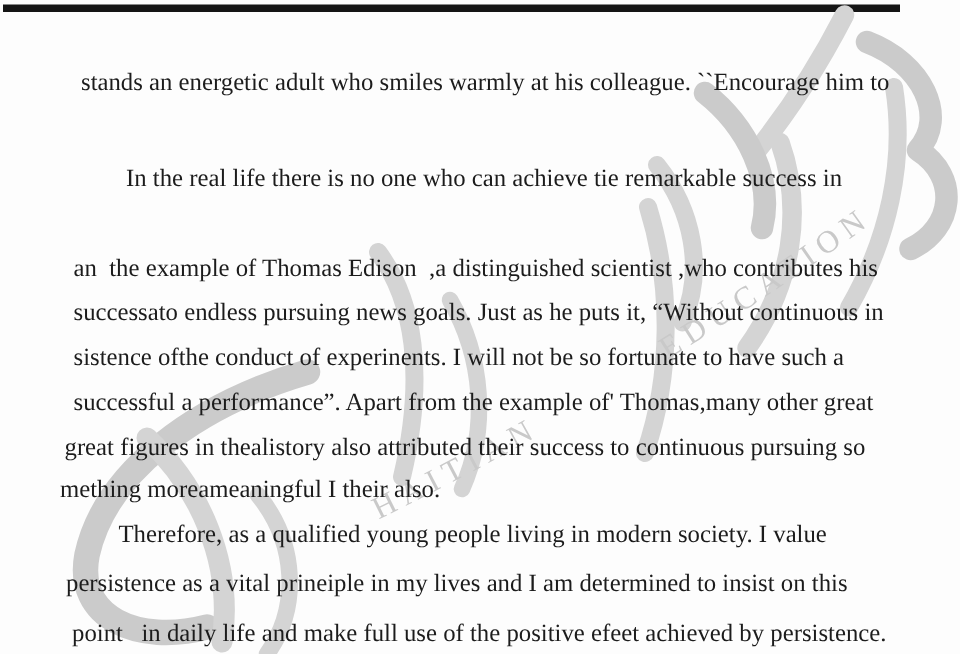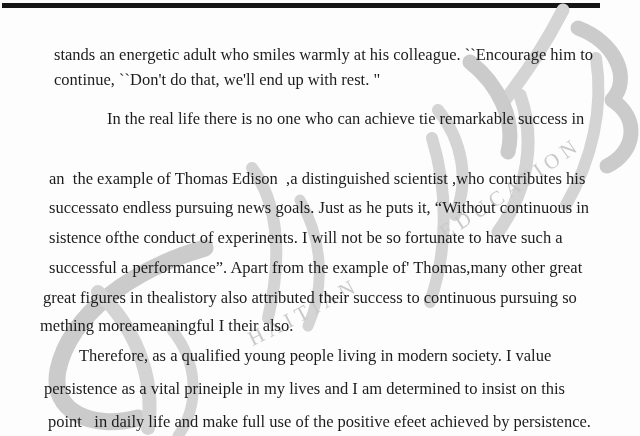--- a/index.html
+++ b/index.html
@@ -43,21 +43,21 @@
     width: 640px; height: 436px;
   }
   .doc-line {
     position: absolute;
     white-space: pre;
     font-size: 16.5px;
     color: #1c1c1c;
   }
   .l1  { top: 45px;  left: 38px; }
   .l2  { top: 70px;  left: 38px; }
-  .l3  { top: 109px; left: 68px; margin-left: 23px; }
+  .l3  { top: 109px; left: 68px; }
   .l4  { top: 139px; left: 36px; }
   .l5  { top: 169px; left: 33px; }
   .l6  { top: 198px; left: 33px; }
   .l7  { top: 228px; left: 33px; }
   .l8  { top: 258px; left: 33px; }
   .l9  { top: 288px; left: 27px; text-align: right; }
   .l10 { top: 316px; left: 24px; }
   .l11 { top: 346px; left: 63px; }
   .l12 { top: 379px; left: 28px; }
   .l13 { top: 412px; left: 32px; }
@@ -87,21 +87,20 @@
       <path class="stroke" stroke-width="14" d="M 98 292 C 132 324 156 374 148 428"></path>
       <path class="stroke" stroke-width="11" d="M 172 330 C 198 362 200 405 178 436"></path>
     </g>
     <path id="wmArc" d="M 245 350 Q 430 260 600 135" fill="none"></path>
     <text class="arc-text"><textPath href="#wmArc" startOffset="2%">HAITIAN</textPath></text>
     <text class="arc-text"><textPath href="#wmArc" startOffset="55%">EDUCATION</textPath></text>
   </svg>
 
   <div class="textlayer">
     <div class="doc-line l1">stands an energetic adult who smiles warmly at his colleague. ``Encourage him to</div>
-    <div class="doc-line l2">continue, ``Don't do that, we'll end up with rest. "</div>
     <div class="doc-line l3">In the real life there is no one who can achieve tie remarkable success in</div>
     <div class="doc-line l5">an  the example of Thomas Edison  ,a distinguished scientist ,who contributes his</div>
     <div class="doc-line l6">successato endless pursuing news goals. Just as he puts it, “Without continuous in</div>
     <div class="doc-line l7">sistence ofthe conduct of experinents. I will not be so fortunate to have such a</div>
     <div class="doc-line l8">successful a performance”. Apart from the example of' Thomas,many other great</div>
     <div class="doc-line l9">great figures in thealistory also attributed their success to continuous pursuing so</div>
     <div class="doc-line l10">mething moreameaningful I their also.</div>
     <div class="doc-line l11">Therefore, as a qualified young people living in modern society. I value</div>
     <div class="doc-line l13">point   in daily life and make full use of the positive efeet achieved by persistence.</div>
     <div class="doc-line l12">persistence as a vital prineiple in my lives and I am determined to insist on this</div>

